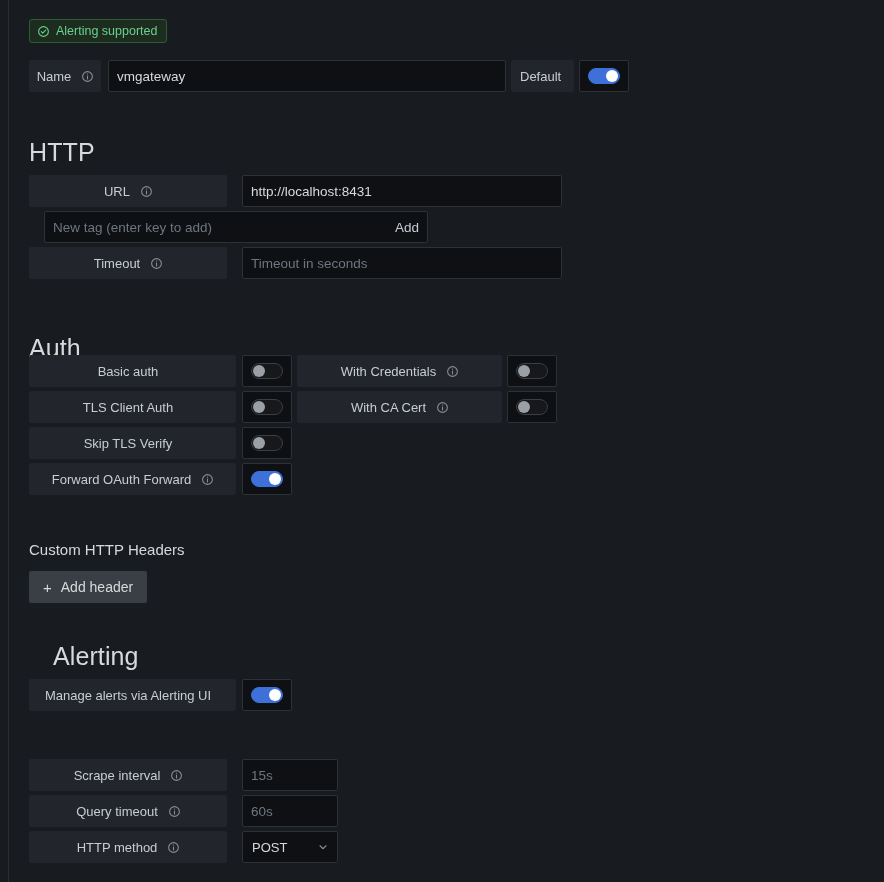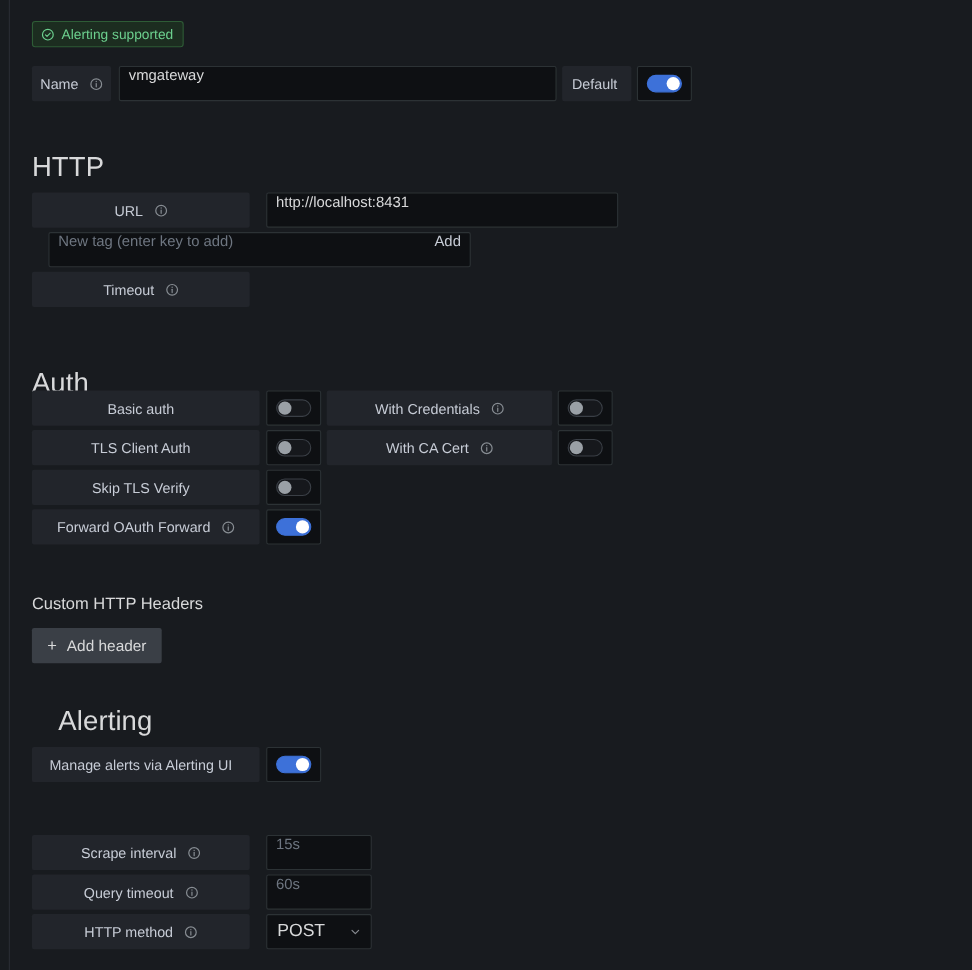--- a/index.html
+++ b/index.html
@@ -71,20 +71,21 @@
   }
   .fl .txt { padding-right: 10px; }
   .fl .info { flex: 0 0 auto; opacity: .85; display: flex; align-items: center; }
 
   .inp {
     height: 32px;
     background: #0e1013;
     border: 1px solid #2c3235;
     border-radius: 2px;
     display: flex;
+    align-items: center;
     padding: 0 8px;
     font-size: 13.5px;
     color: #d8d9da;
     white-space: nowrap;
     overflow: hidden;
   }
   .inp.ph { color: #6e7681; }
   .inp .addbtn {
     margin-left: auto;
     color: #c7ccd6;
@@ -94,21 +95,21 @@
 
   .sel {
     height: 32px;
     background: #0e1013;
     border: 1px solid #2c3235;
     border-radius: 2px;
     display: flex;
     align-items: center;
     justify-content: space-between;
     padding: 0 8px 0 9px;
-    font-size: 16px;
+    font-size: 13px;
     color: #d8d9da;
   }
   .sel .chev { opacity: .75; display: flex; }
 
   
   .tgwrap {
     height: 32px;
     width: 50px;
     background: #0e1013;
     border: 1px solid #2c3235;
@@ -241,20 +242,23 @@
       <div class="fl" style="width:198px;">
         <span class="txt">Timeout</span>
         <span class="info">
           <svg width="13" height="13" viewBox="0 0 24 24" fill="none" stroke="#9aa0a6" stroke-width="2">
             <circle cx="12" cy="12" r="9"></circle>
             <line x1="12" y1="11" x2="12" y2="16.5" stroke-linecap="round"></line>
             <circle cx="12" cy="7.6" r="1.1" fill="#9aa0a6" stroke="none"></circle>
           </svg>
         </span>
       </div>
+      <div class="inp ph" style="width:320px; margin-left:15px;">
+        <span>Timeout in seconds</span>
+      </div>
     </div>
 
     <div class="h2" style="left:0; top:334px;">Auth</div>
 
     <div class="row" style="left:0; top:355px;">
       <div class="fl" style="width:207px;">
         <span class="txt">Basic auth</span>
       </div>
       <div class="tgwrap" style="margin-left:6px;">
         <span class="tg"></span>

